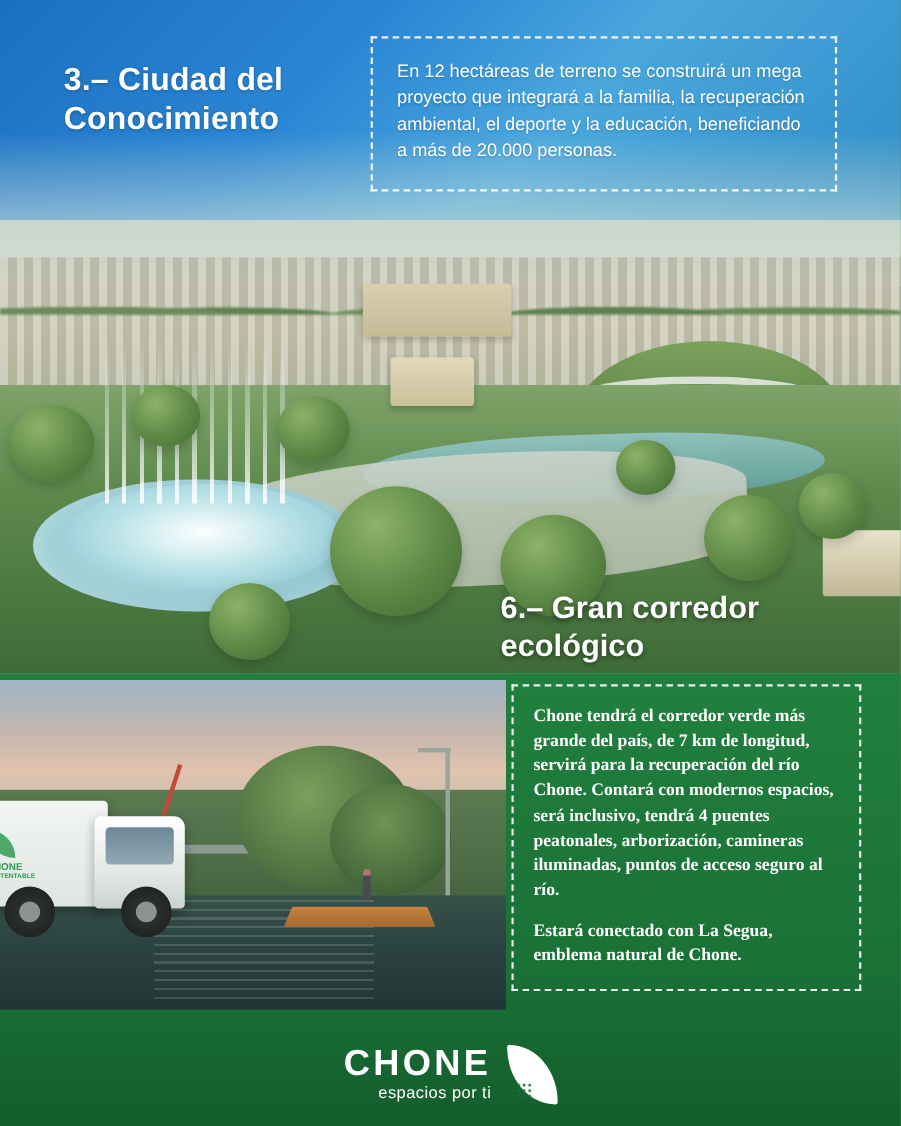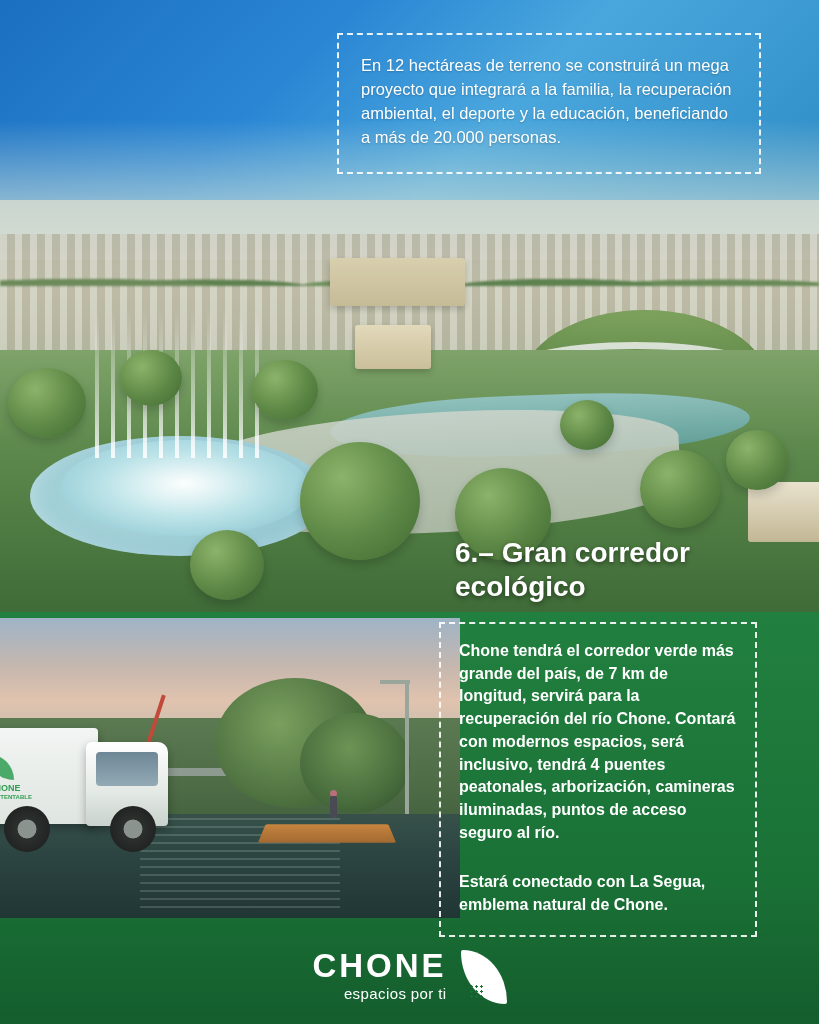--- a/index.html
+++ b/index.html
@@ -298,32 +298,33 @@
     width: 26px; height: 26px;
     border-radius: 0 100% 0 100%;
     background: #2f9e52;
     opacity: 0.85;
     margin-bottom: 3px;
   }
 
   
   .box-4 {
     position: absolute;
-    left: 439px; top: 622px;
+    left: 465px; top: 622px;
     width: 318px;
     padding: 16px 18px 18px 18px;
     border: 2px dashed rgba(255,255,255,0.9);
+    font-family: Liberation Serif, serif;
   }
   .box-4 p {
     color: #ffffff;
     font-size: 16px;
     font-weight: bold;
     line-height: 1.42;
   }
-  .box-4 p + p { margin-top: 27px; }
+  .box-4 p + p { margin-top: 14px; }
 
   
   .footer {
     position: absolute;
     left: 0; top: 930px;
     width: 819px; height: 94px;
     display: flex;
     align-items: center;
     justify-content: center;
   }
@@ -357,20 +358,21 @@
 <body>
 
 <div class="poster">
 
   <div class="bottom-band-fix"></div>
 
   <div class="top-band">
     <div class="sky-glow"></div>
   </div>
 
+  <h1 class="title-3">3.– Ciudad del Conocimiento</h1>
 
   <div class="box-3">
     <p>En 12 hectáreas de terreno se construirá un mega proyecto que integrará a la familia, la recuperación ambiental, el deporte y la educación, beneficiando a más de 20.000 personas.</p>
   </div>
 
   <div class="render1">
     <div class="r1-sky"></div>
     <div class="r1-city"></div>
     <div class="r1-treeline"></div>
     <div class="r1-building"></div>

